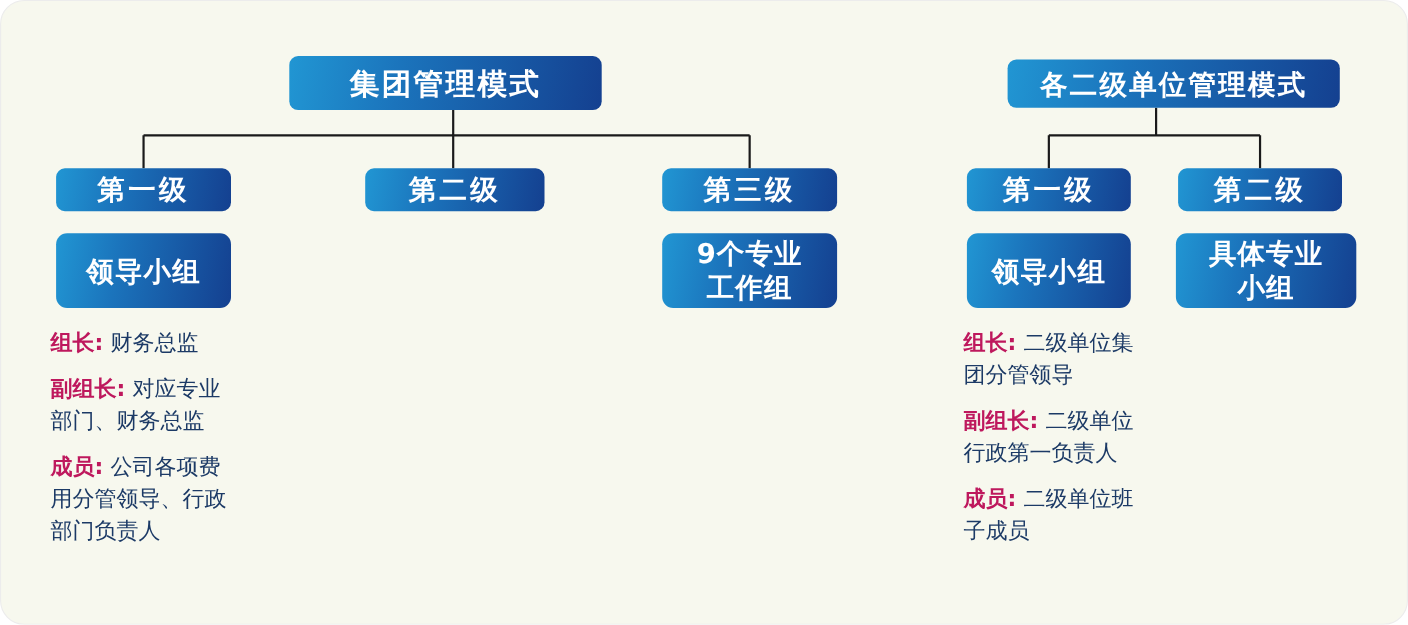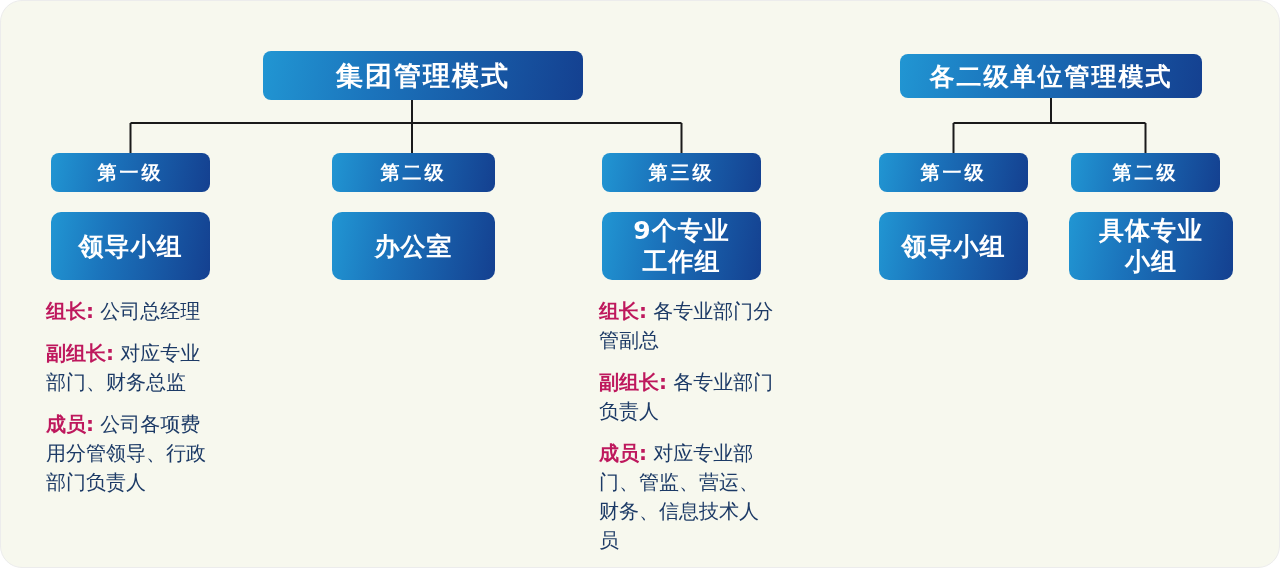--- a/index.html
+++ b/index.html
@@ -22,25 +22,25 @@
     display: flex; align-items: center; justify-content: center;
     text-align: center;
     color: #ffffff; font-weight: bold;
     background: linear-gradient(100deg, #2196D3 0%, #1B74BC 35%, #144090 100%);
   }
   .hdr {
     top: 50px; height: 49px;
     border-radius: 8px;
     font-size: 27px; letter-spacing: 2px;
   }
-  .hdr-r { top: 53px; height: 44px; font-size: 25px; }
+  .hdr-r { top: 53px; height: 44px; font-size: 25px; margin-left: 16px; }
   .pill {
     top: 152px; height: 39px;
     border-radius: 8px;
-    font-size: 19px; letter-spacing: 3px;
+    font-size: 25px; letter-spacing: 3px;
   }
   .gbox {
     top: 211px; height: 68px;
     border-radius: 10px;
     font-size: 25px; line-height: 31px; letter-spacing: 1px;
   }
   .gbox span { white-space: pre-line; }
   .col {
     position: absolute; top: 296px;
     color: #1C3A66;
@@ -53,21 +53,21 @@
 </head>
 <body>
 
 <div class="canvas">
 
   <svg class="connectors" width="1280" height="568" viewBox="0 0 1280 568">
     <path d="M411 99 V152 M129.5 122 H680.5 M129.5 122 V152 M680.5 122 V152" stroke="#1A1A1A" stroke-width="2" fill="none"></path>
     <path d="M1050 97 V122 M952.5 122 H1144.5 M952.5 122 V152 M1144.5 122 V152" stroke="#1A1A1A" stroke-width="2" fill="none"></path>
   </svg>
 
-  <div class="bluebox hdr" style="left:262px;width:320px">
+  <div class="bluebox hdr" style="left:262px;width:284px">
     <span>集团管理模式</span>
   </div>
   <div class="bluebox hdr hdr-r" style="left:899px;width:302px">
     <span>各二级单位管理模式</span>
   </div>
 
   <div class="bluebox pill" style="left:50px;width:159px">
     <span>第一级</span>
   </div>
   <div class="bluebox pill" style="left:331px;width:163px">
@@ -79,61 +79,58 @@
   <div class="bluebox pill" style="left:878px;width:149px">
     <span>第一级</span>
   </div>
   <div class="bluebox pill" style="left:1070px;width:149px">
     <span>第二级</span>
   </div>
 
   <div class="bluebox gbox" style="left:50px;width:159px">
     <span>领导小组</span>
   </div>
-  <div class="bluebox gbox" style="left:331px;width:163px">
-    <span>办公室</span>
-  </div>
   <div class="bluebox gbox" style="left:601px;width:159px">
     <span>9个专业
 工作组</span>
   </div>
   <div class="bluebox gbox" style="left:878px;width:149px">
     <span>领导小组</span>
   </div>
   <div class="bluebox gbox" style="left:1068px;width:164px">
     <span>具体专业
 小组</span>
   </div>
 
   <div class="col" style="left:45px;width:172px">
     <p class="item">
       <span class="lab">组长:</span>
-      <span class="txt">公司总经理</span>
+      <span class="txt">财务总监</span>
     </p>
     <p class="item">
       <span class="lab">副组长:</span>
       <span class="txt">对应专业部门、财务总监</span>
     </p>
     <p class="item">
       <span class="lab">成员:</span>
       <span class="txt">公司各项费用分管领导、行政部门负责人</span>
     </p>
   </div>
 
 
-  <div class="col" style="left:598px;width:176px">
+
+  <div class="col" style="left:875px;width:158px">
     <p class="item">
       <span class="lab">组长:</span>
-      <span class="txt">各专业部门分管副总</span>
+      <span class="txt">二级单位集团分管领导</span>
     </p>
     <p class="item">
       <span class="lab">副组长:</span>
-      <span class="txt">各专业部门负责人</span>
+      <span class="txt">二级单位行政第一负责人</span>
     </p>
     <p class="item">
       <span class="lab">成员:</span>
-      <span class="txt">对应专业部门、管监、营运、财务、信息技术人员</span>
+      <span class="txt">二级单位班子成员</span>
     </p>
   </div>
-
 
 
 </div>
 
 </body></html>

